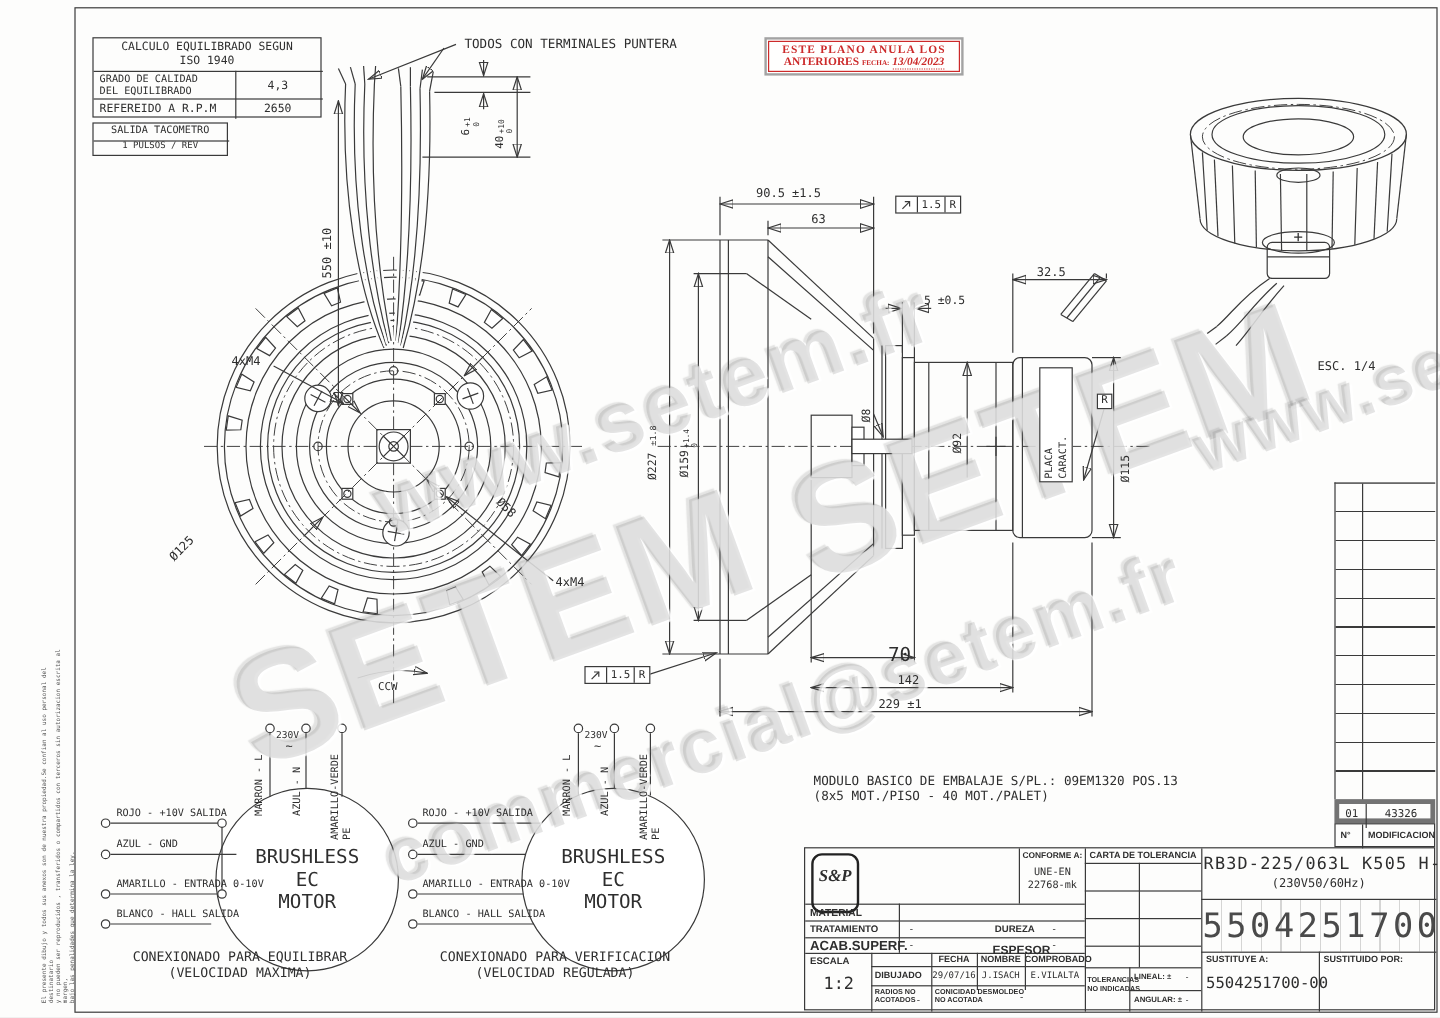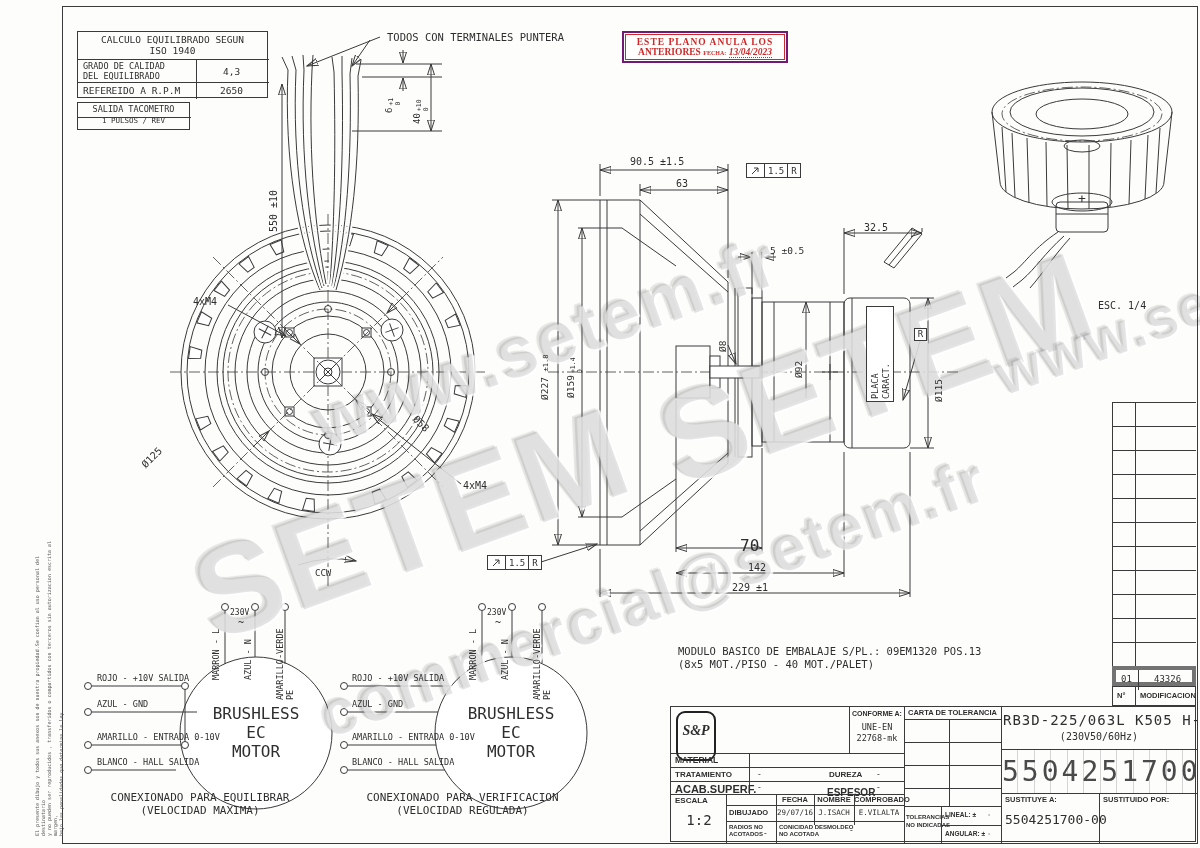--- a/index.html
+++ b/index.html
@@ -19,21 +19,21 @@
   .tol i{font-style:normal}
   .flag{position:absolute;display:flex;align-items:stretch;border:1px solid #3a3a3a;background:#fff;height:13px;font-size:9px}
   .flag>span{display:flex;align-items:center;padding:0 3px;border-left:1px solid #3a3a3a}
   .flag>span:first-child{border-left:none}
   .cellbox{position:absolute;box-sizing:border-box}
   .vl{position:absolute;width:1px;background:#3a3a3a}
   .hl{position:absolute;height:1px;background:#3a3a3a}
   .wm{position:absolute;font-family:"Liberation Sans",sans-serif;font-weight:bold;
       color:rgba(120,120,120,.20);letter-spacing:2px;transform:rotate(-20deg);
       text-shadow:2px 2px 1px rgba(255,255,255,.85),-2px -2px 1px rgba(80,80,80,.15);pointer-events:none}
-  .stamp{position:absolute;left:622px;top:31px;width:162px;border:2px solid #701a75;background:rgba(255,255,255,.75)}
+  .stamp{position:absolute;left:637px;top:31px;width:162px;border:2px solid #a3a3a3;background:rgba(255,255,255,.75)}
   .stamp .inner{border:1px solid #cc2a2a;margin:1px;padding:2px 4px;text-align:center;
       font-family:"Liberation Serif",serif;font-weight:bold;color:#cc2a2a}
   .ctr{text-align:center}
 </style>
 </head>
 <body>
 
 <div id="sheet">
 
   <svg width="1200" height="848">

